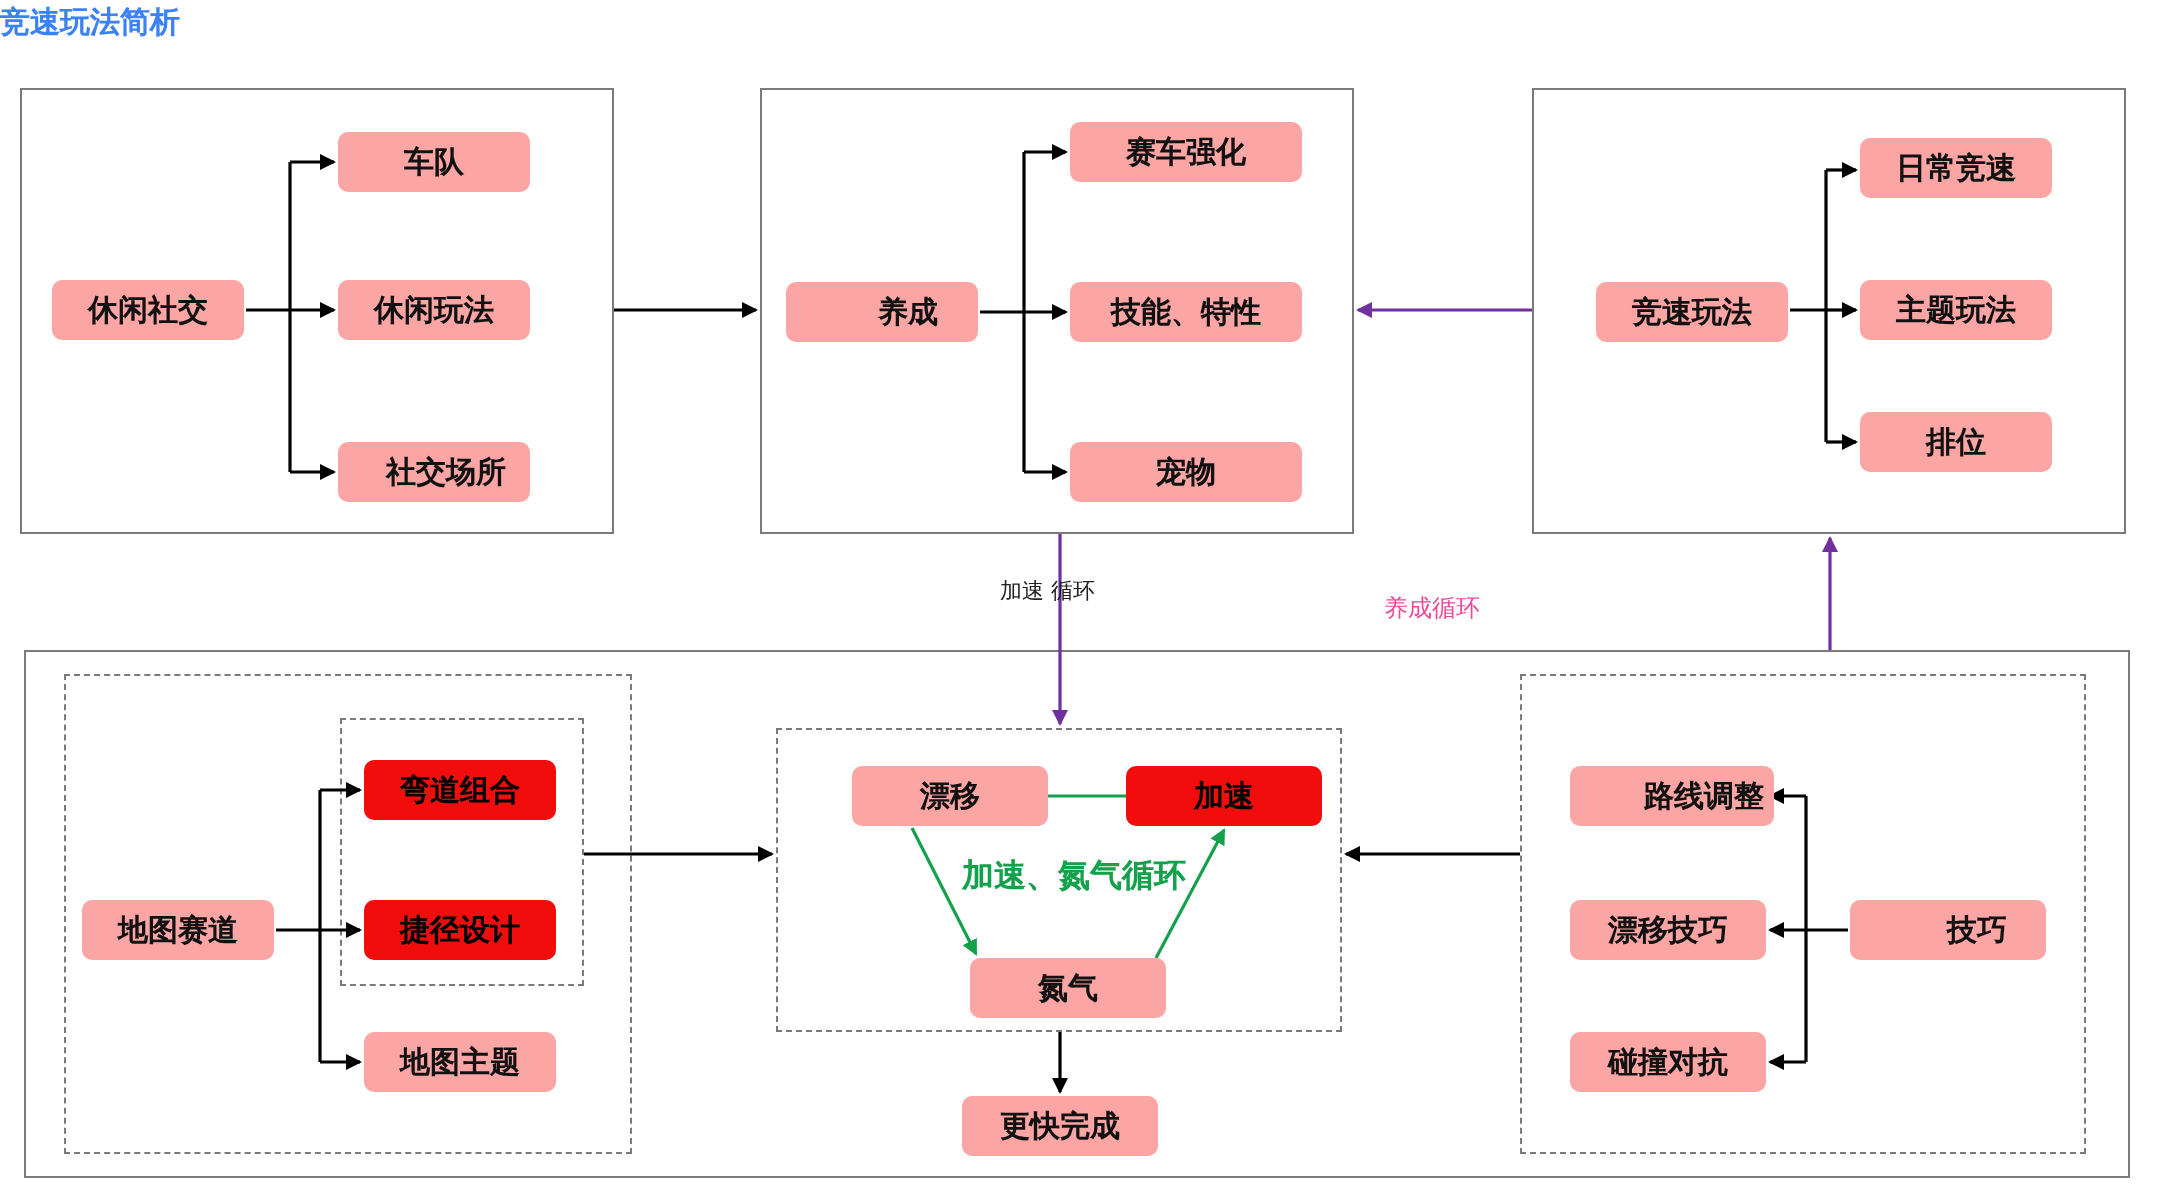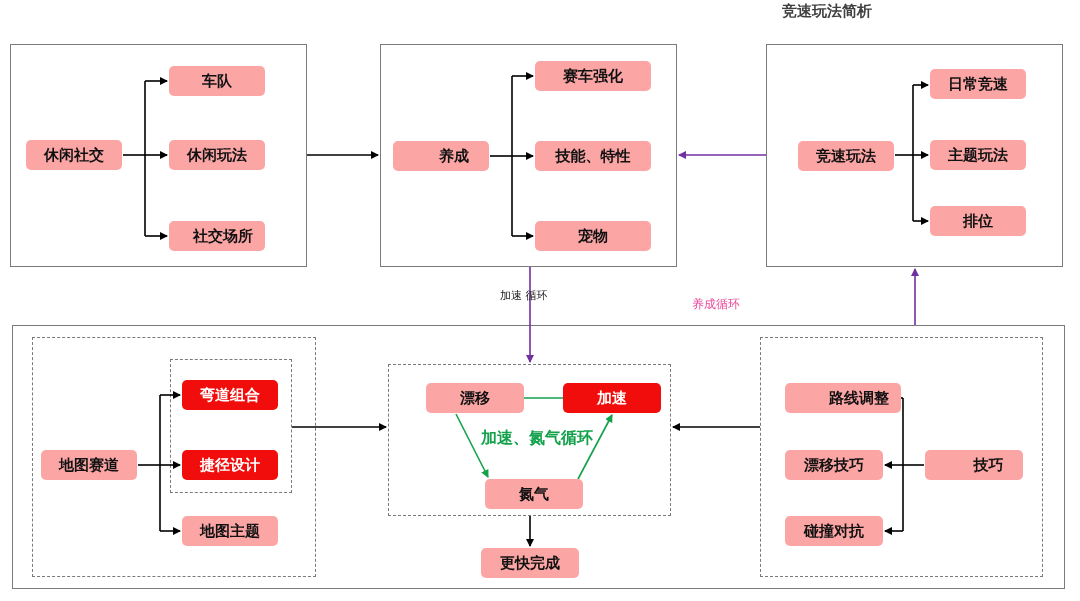--- a/index.html
+++ b/index.html
@@ -1,25 +1,25 @@
 <!DOCTYPE html>
 <html><head>
 <meta charset="utf-8">
 <style>
   html, body { margin: 0; padding: 0; background: #ffffff; }
   body { width: 1080px; height: 601px; position: relative; overflow: hidden;
          font-family: "DejaVu Sans", "Liberation Sans", sans-serif; }
-  .title { position: absolute; left: 0; width: 872px; top: 2px; text-align: right;
-           font-size: 15px; font-weight: bold; color: #404040; }
+  .title { position: absolute; left: 0; width: 872px; top: 2px; text-align: left;
+           font-size: 15px; font-weight: bold; color: #3b82f6; }
   .panel { position: absolute; border: 1px solid #7a7a7a; background: #fff; box-sizing: border-box; }
   .dash  { position: absolute; border: 1px dashed #7a7a7a; box-sizing: border-box; }
   .node  { position: absolute; height: 30px; line-height: 30px; border-radius: 5px;
            background: #fca5a5; color: #111; font-weight: bold; font-size: 15px;
            text-align: center; box-sizing: border-box; white-space: nowrap; z-index: 2; }
-  .node.red { background: #f20d0d; color: #ffffff; }
+  .node.red { background: #f20d0d; color: #000000; }
   .lbl  { position: absolute; white-space: nowrap; z-index: 3; }
   .lbl.small { font-size: 11px; color: #222; }
   .lbl.purple { font-size: 12px; color: #ec4899; font-weight: normal; }
   .lbl.green { font-size: 16px; color: #13a14b; font-weight: bold; }
   svg.wires { position: absolute; left: 0; top: 0; z-index: 1; }
 </style>
 </head>
 <body>
 
 <div class="title">竞速玩法简析</div>
@@ -54,21 +54,21 @@
 <div class="node red" style="left:182px;top:450px;width:96px;">捷径设计</div>
 <div class="node" style="left:182px;top:516px;width:96px;">地图主题</div>
 
 <div class="node" style="left:406px;top:383px;width:98px;margin-left:20px;">漂移</div>
 <div class="node red" style="left:563px;top:383px;width:98px;">加速</div>
 <div class="node" style="left:485px;top:479px;width:98px;">氮气</div>
 <div class="lbl green" style="left:481px;top:428px;">加速、氮气循环</div>
 <div class="node" style="left:481px;top:548px;width:98px;">更快完成</div>
 
 <div class="node" style="left:925px;top:450px;width:98px;padding-left:29px;">技巧</div>
-<div class="node" style="left:785px;top:383px;width:116px;padding-left:32px;">路线调整</div>
+<div class="node" style="left:785px;top:383px;width:102px;padding-left:32px;">路线调整</div>
 <div class="node" style="left:785px;top:450px;width:98px;">漂移技巧</div>
 <div class="node" style="left:785px;top:516px;width:98px;">碰撞对抗</div>
 
 <div class="lbl small" style="left:500px;top:288px;">加速 循环</div>
 <div class="lbl purple" style="left:692px;top:296px;">养成循环</div>
 
 <svg class="wires" width="1080" height="601">
   <defs>
     <marker id="ab" markerWidth="8" markerHeight="8" refX="7" refY="4" orient="auto" markerUnits="userSpaceOnUse">
       <path d="M0,0 L8,4 L0,8 z" fill="#000"></path>

